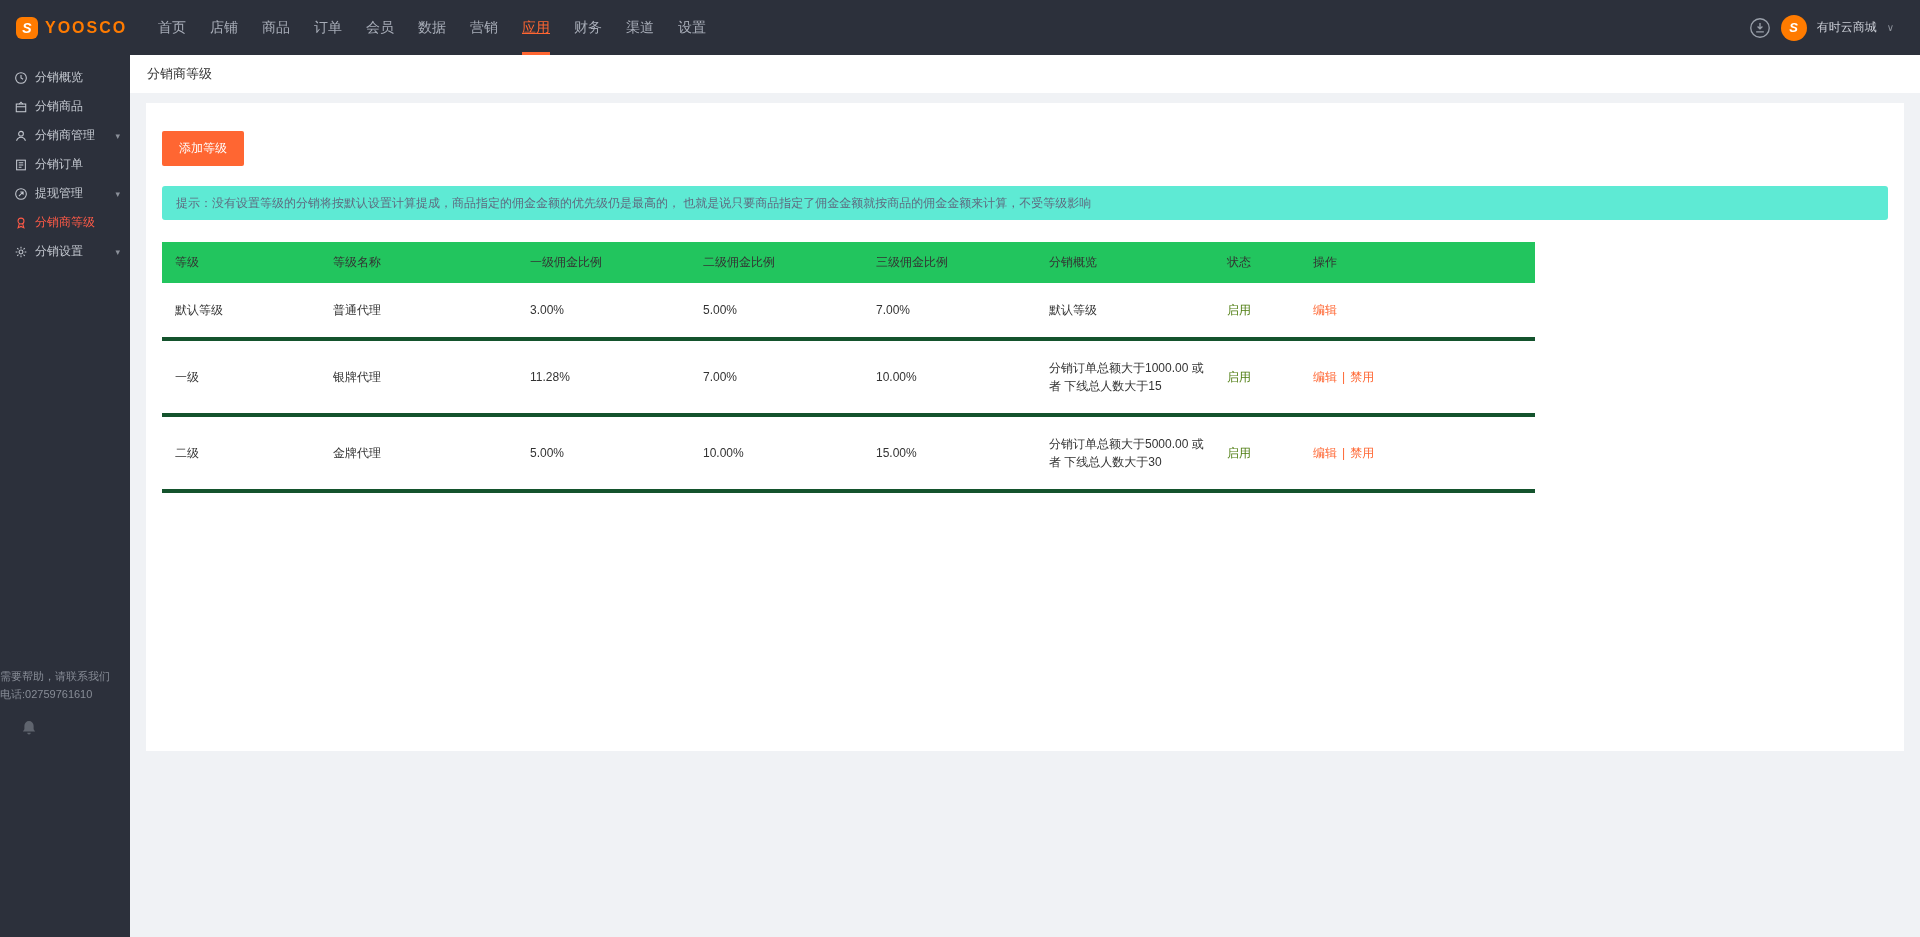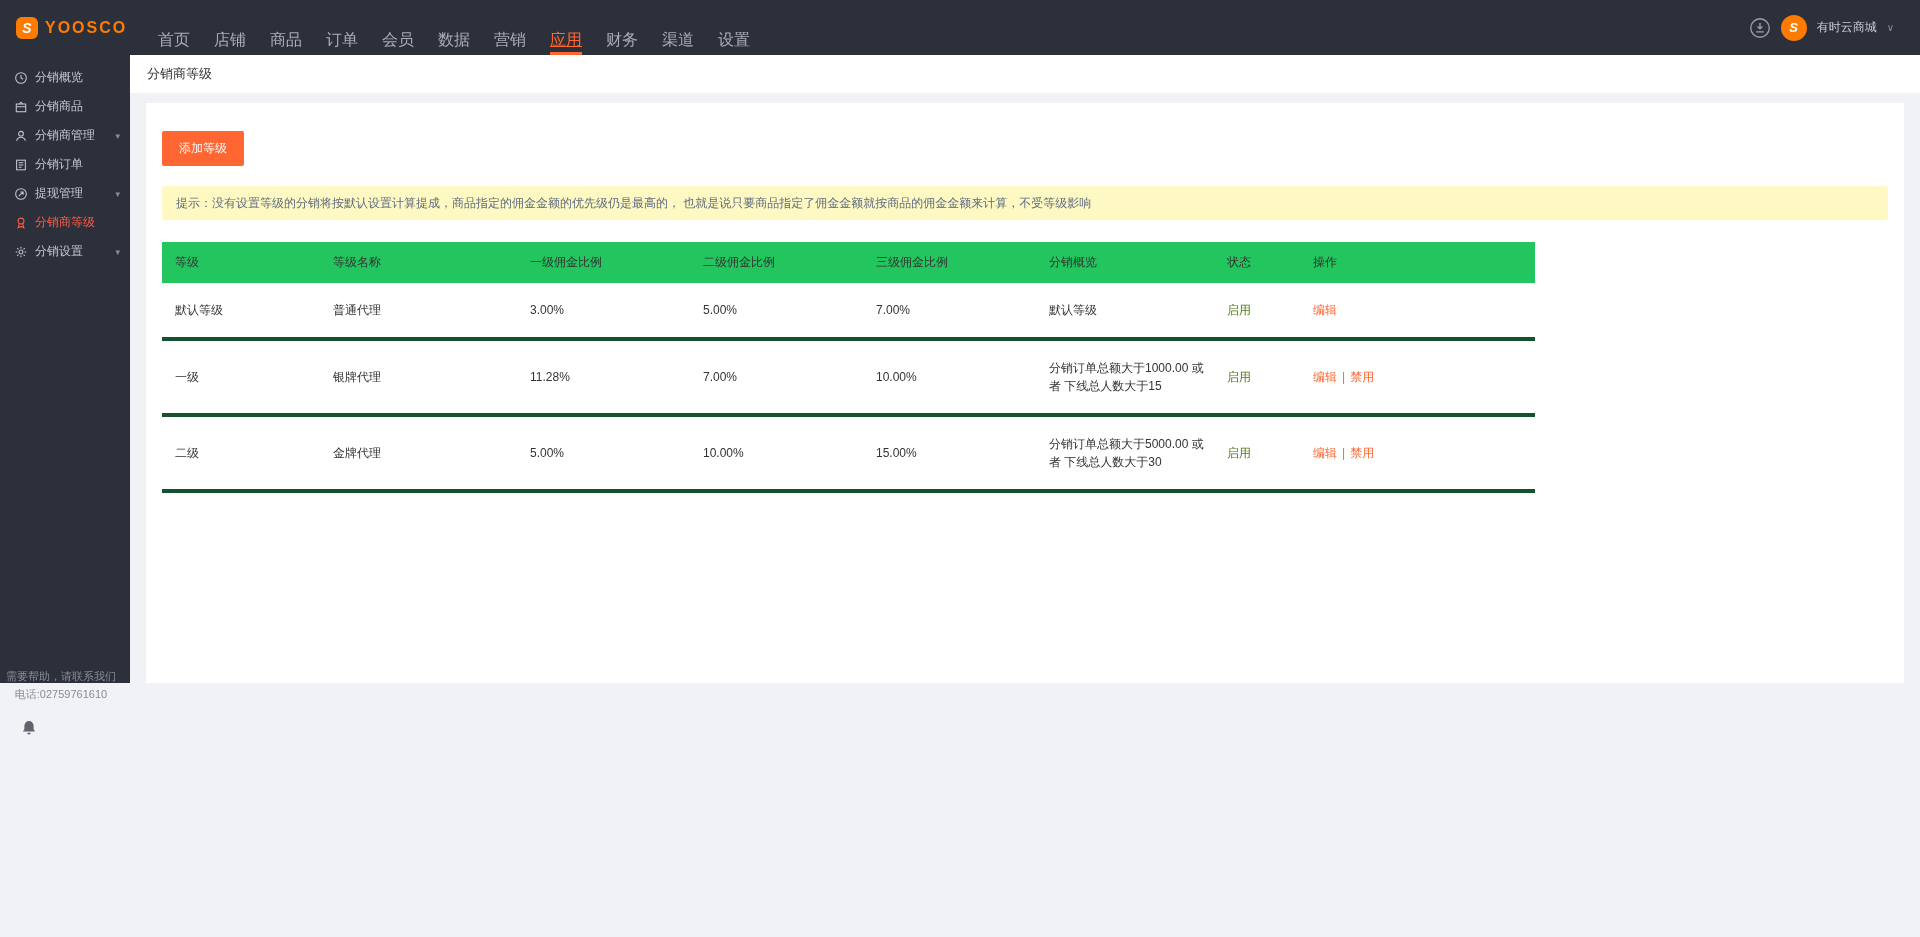--- a/index.html
+++ b/index.html
@@ -15,57 +15,57 @@
   .topbar { height:55px; background:#2c303b; display:flex; align-items:center; }
   .logo { width:130px; flex-shrink:0; display:flex; align-items:center; gap:7px; padding-left:16px; cursor:pointer; }
   .logo-mark {
     width:22px; height:22px; background:#ff7b00; border-radius:6px;
     color:#fff; font-weight:700; font-style:italic; font-size:14px;
     display:flex; align-items:center; justify-content:center;
   }
   .logo-text { color:#ff7b00; font-weight:700; font-size:16px; letter-spacing:2px; }
 
   .top-nav { display:flex; height:55px; margin-left:16px; }
-  .nav-item { line-height:55px; padding:12px 12px; font-size:16px; color:#a8adb8; cursor:pointer; position:relative; white-space:nowrap; }
+  .nav-item { line-height:55px; padding:0 12px; font-size:14px; color:#a8adb8; cursor:pointer; position:relative; white-space:nowrap; }
   .nav-item.active { color:#ff6632;text-decoration:underline; }
   .nav-item.active::after { content:""; position:absolute; left:12px; right:12px; bottom:0; height:3px; background:#ff6632; }
 
   .topbar-right { margin-left:auto; display:flex; align-items:center; gap:10px; padding-right:26px; }
   .icon-btn { color:#9aa0aa; width:22px; height:22px; cursor:pointer; display:inline-flex; }
   .icon-btn svg { width:22px; height:22px; }
   .avatar { width:26px; height:26px; border-radius:50%; background:#ff7b00; color:#fff; font-weight:700; font-style:italic;
             display:flex; align-items:center; justify-content:center; font-size:13px; cursor:pointer; }
   .account-name { color:#c9ccd4; font-size:12px; cursor:pointer; }
   .chevron { color:#8b9099; font-size:10px; cursor:pointer; }
 
   
-  .layout { display:flex; height:628px; }
+  .layout { display:flex; height:882px; }
 
   
   .sidebar { width:130px; flex-shrink:0; background:#2c303b; position:relative; }
   .menu { padding-top:8px; }
   .menu-item { display:flex; align-items:center; height:29px; padding:0 10px 0 14px; color:#c3c7cf; font-size:12px; cursor:pointer; }
   .menu-item.active { color:#ff5a47; }
   .mi-icon { width:14px; height:14px; margin-right:7px; display:inline-flex; flex-shrink:0; }
   .mi-icon svg { width:14px; height:14px; }
   .menu-item .caret { margin-left:auto; font-size:9px; color:#8b9099; }
-  .sidebar-help { position:absolute; top:612px; left:0; right:8px; text-align:center; color:#878c96; font-size:11px; line-height:18px; }
+  .sidebar-help { position:absolute; top:612px; left:0; right:8px; color:#878c96; font-size:11px; line-height:18px; }
   .bell { display:block; margin:16px auto 0 20px; width:18px; height:18px; color:#5f646e; cursor:pointer; }
   .bell svg { width:18px; height:18px; }
 
   
   .main { flex:1; display:flex; flex-direction:column; overflow:hidden; }
   .page-titlebar { height:38px; background:#fff; line-height:38px; padding:0 17px; font-size:13px; color:#333; }
   .card { margin:10px 16px 0; background:#fff; height:648px; padding:16px; }
 
   .btn-add {
     margin-top:12px; background:#ff6632; color:#fff; border:none; border-radius:2px;
     padding:9px 17px; font-size:12px; cursor:pointer; font-family:inherit;
   }
-  .tip { margin-top:20px; background:#fef9c3; border-radius:3px; padding:9px 14px; font-size:12px; color:#5e6b80; line-height:16px; }
+  .tip { margin-top:20px; background:#5eead4; border-radius:3px; padding:9px 14px; font-size:12px; color:#5e6b80; line-height:16px; }
 
   .grid { margin-top:22px; width:1373px; border-collapse:collapse; table-layout:fixed; }
   .grid th { background:#22c55e; text-align:left; font-weight:400; color:#333; font-size:12px; padding:12px 8px; }
   .grid td { font-size:12px; color:#333; padding:18px 8px; border-bottom:4px solid #14532d; line-height:18px; vertical-align:middle; }
   .grid th:nth-child(1), .grid td:nth-child(1) { width:163px; padding-left:13px; }
   .grid th:nth-child(2), .grid td:nth-child(2) { width:197px; }
   .grid th:nth-child(3), .grid td:nth-child(3) { width:173px; }
   .grid th:nth-child(4), .grid td:nth-child(4) { width:173px; }
   .grid th:nth-child(5), .grid td:nth-child(5) { width:173px; }
   .grid th:nth-child(6), .grid td:nth-child(6) { width:178px; }

